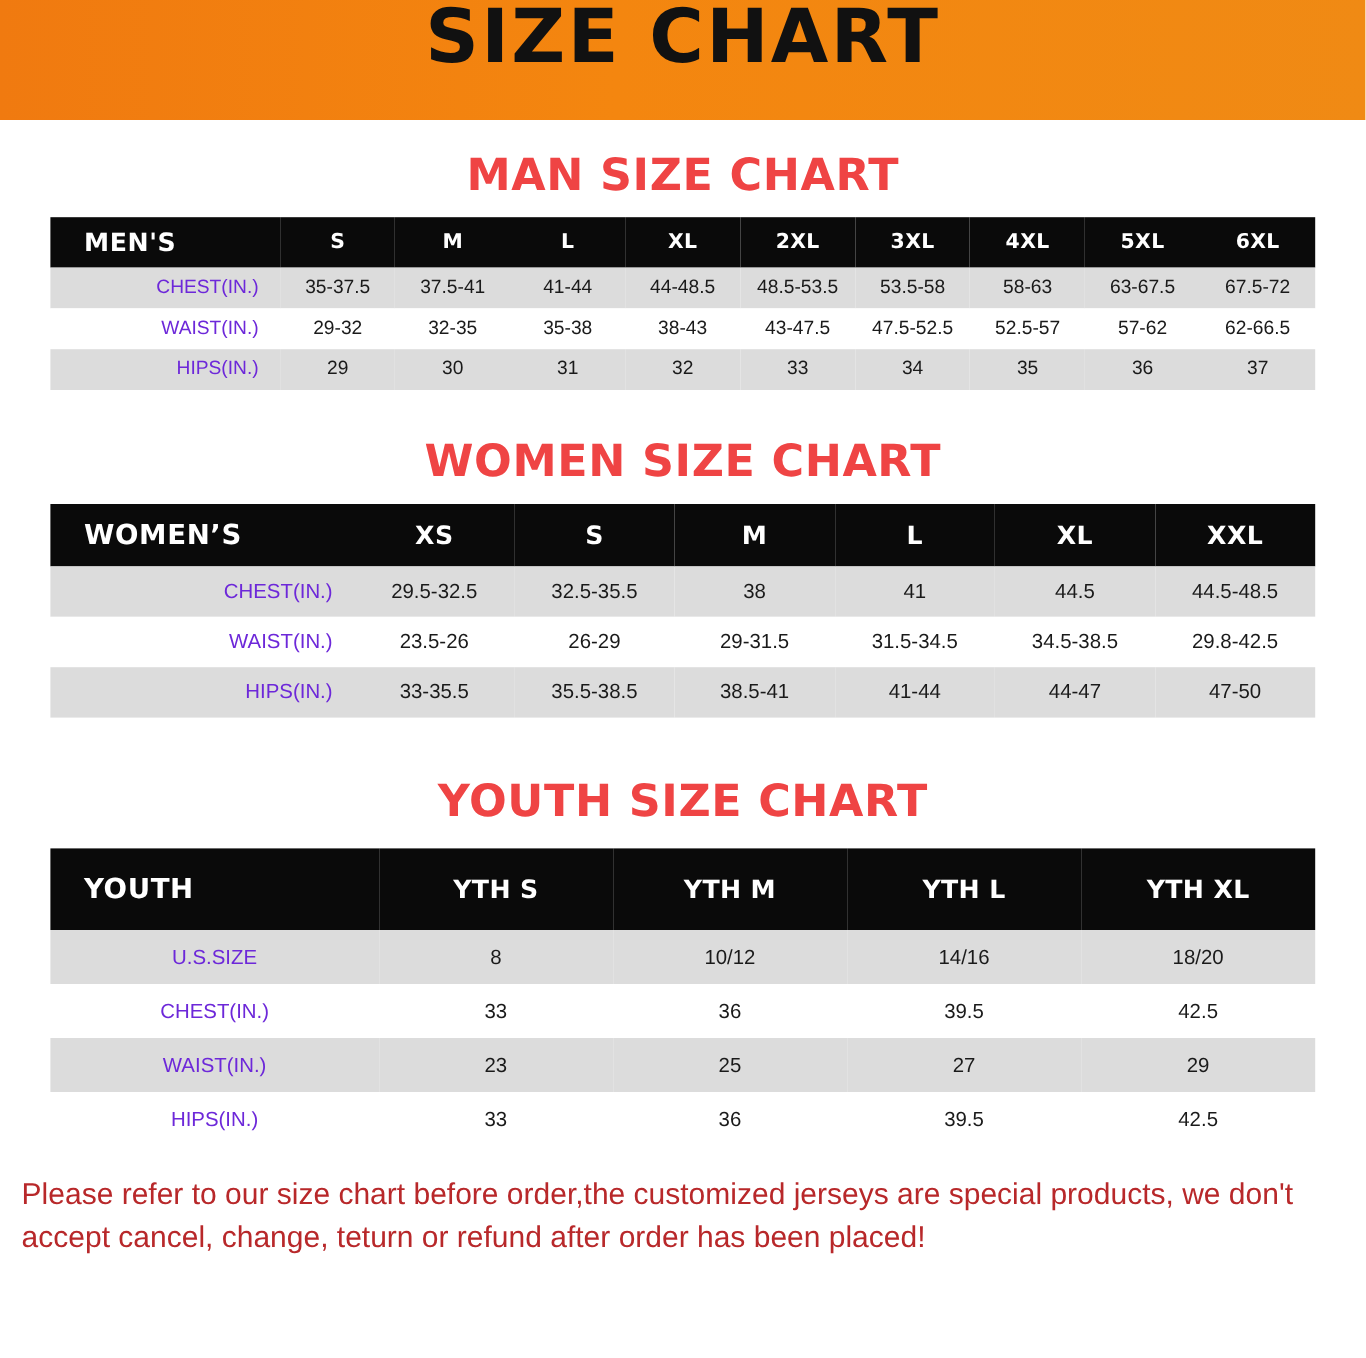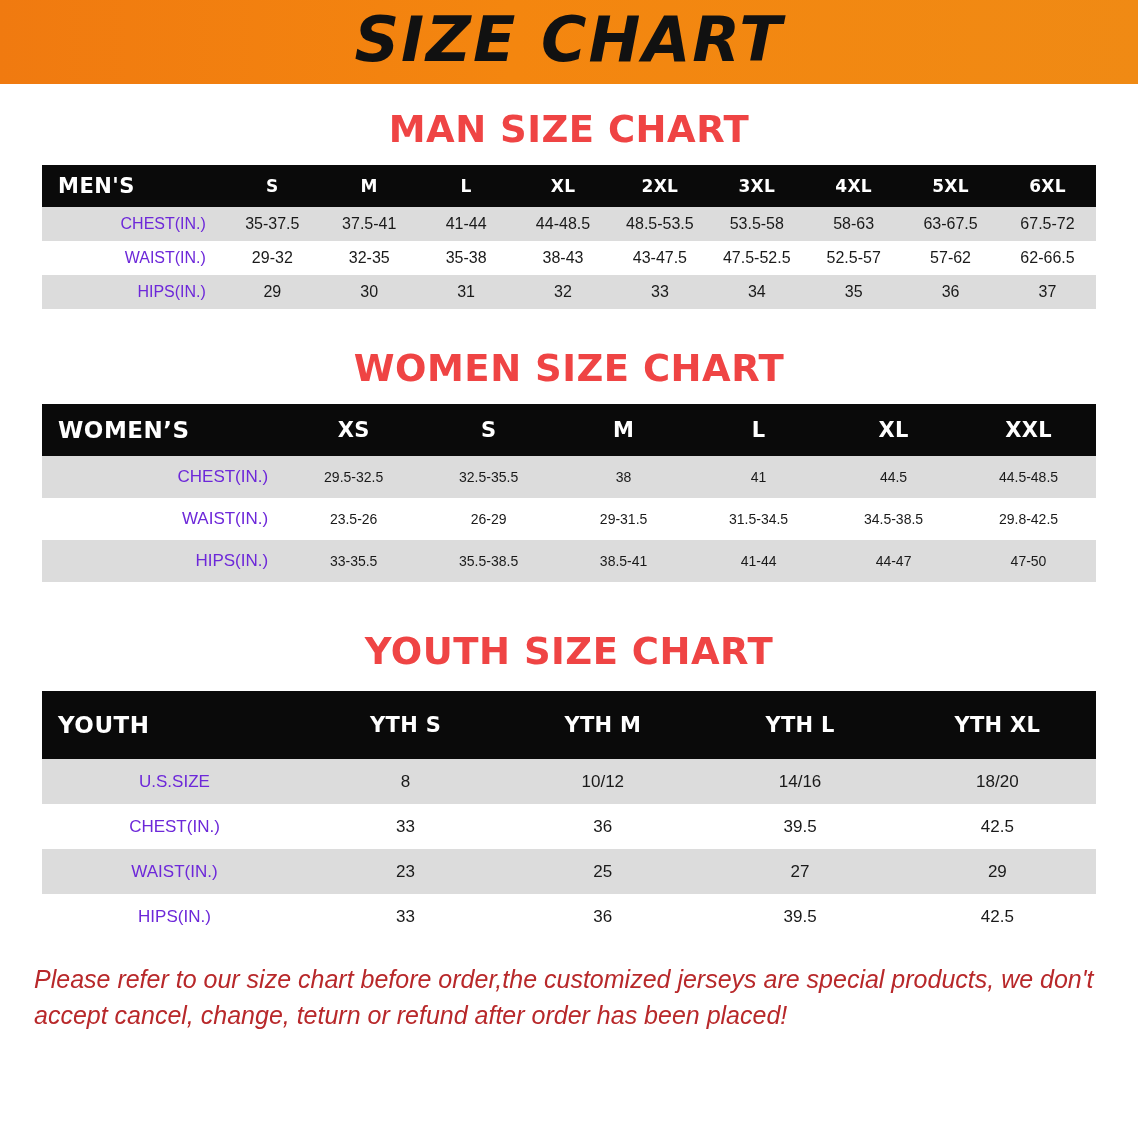--- a/index.html
+++ b/index.html
@@ -16,26 +16,24 @@
   }
   .page {
     width: 1138px;
     height: 1132px;
     position: relative;
     background: #ffffff;
   }
 
   
   .banner {
-    height: 84px;
+    height: 100px;
     background: linear-gradient(90deg, #f07a10 0%, #f4860f 45%, #f08a14 100%);
     display: flex;
-    align-items: center;
     justify-content: center;
-    font-style: italic;
   }
   .banner-title {
     font-family: "DejaVu Sans", sans-serif;
     font-weight: 700;
     font-size: 62px;
     letter-spacing: 2px;
     color: #111111;
     line-height: 1;
     padding-bottom: 4px;
   }
@@ -75,59 +73,58 @@
   table.size thead th {
     color: #ffffff;
     font-family: "DejaVu Sans", sans-serif;
     font-weight: 700;
     height: 42px;
     font-size: 17px;
     letter-spacing: .3px;
   }
   table.size thead th.rowlabel {
     text-align: left;
-    padding-left: 16px;
+    padding-left: 28px;
     font-size: 21px;
     letter-spacing: .5px;
   }
   
   table.size tbody td {
     height: 34px;
     font-size: 16px;
   }
   table.size tbody td.rowlabel {
     text-align: right;
     padding-right: 18px;
     font-size: 16px;
     color: #6d28d9;
   }
   table.size tbody tr.shade { background: #dcdcdc; }
   table.size tbody tr.plain { background: #ffffff; }
 
   
   #women-table thead th { height: 52px; font-size: 21px; }
   #women-table thead th.rowlabel { font-size: 23px; }
-  #women-table tbody td { height: 42px; font-size: 14px; }
+  #women-table tbody td { height: 42px; font-size: 17px; }
   #women-table tbody td.rowlabel { font-size: 17px; }
 
   
   #youth-table thead th { height: 68px; font-size: 21px; }
   #youth-table thead th.rowlabel { font-size: 23px; }
   #youth-table tbody td { height: 45px; font-size: 17px; }
   #youth-table tbody td.rowlabel { font-size: 17px; text-align: center; padding-right: 0; margin-top: 20px; }
 
   
   .note {
-    margin: 22px 38px 0 34px;
+    margin: 22px 38px 0 18px;
     color: #b8282a;
     font-family: "Liberation Sans", sans-serif;
     font-size: 25px;
     line-height: 1.45;
     text-align: left;
-    font-style: italic;
   }
 </style>
 </head>
 <body>
 
 <div class="page">
 
   <div class="banner">
     <div class="banner-title">SIZE CHART</div>
   </div>

